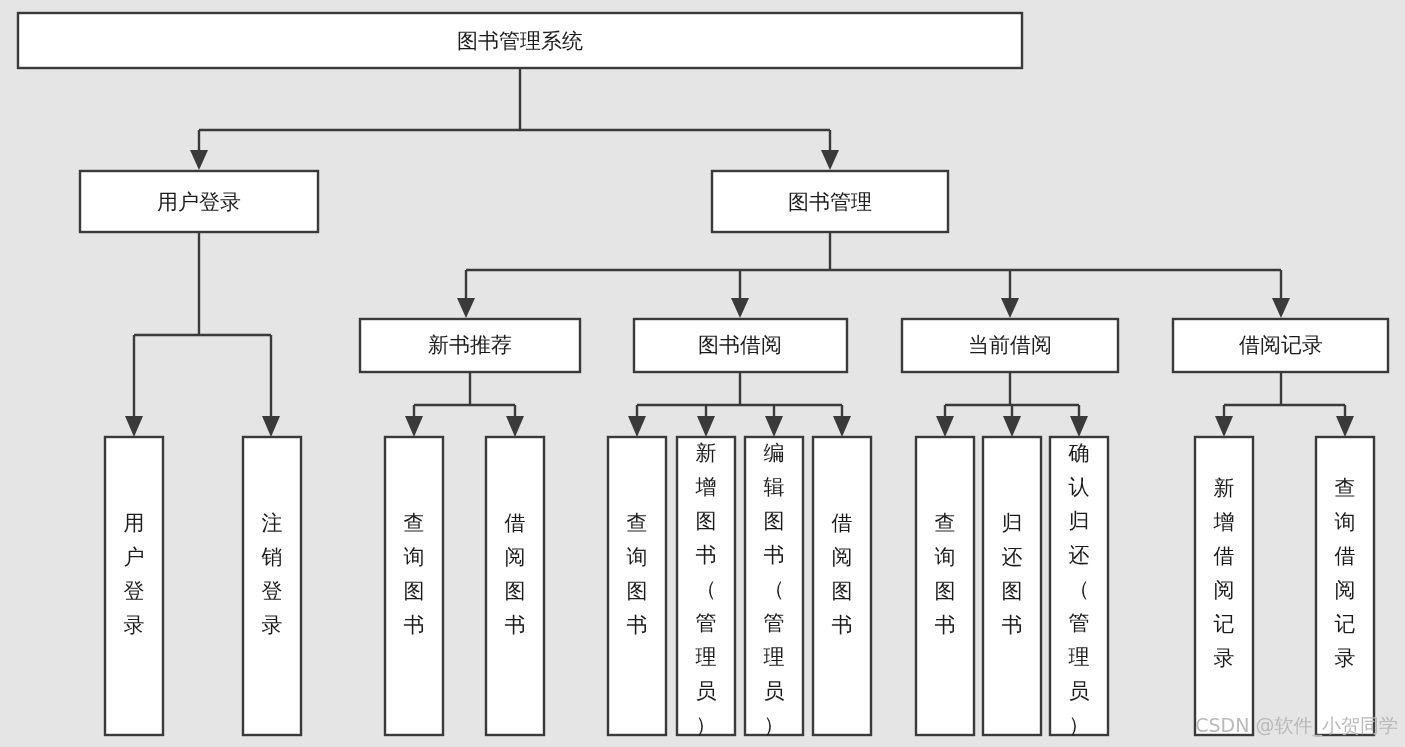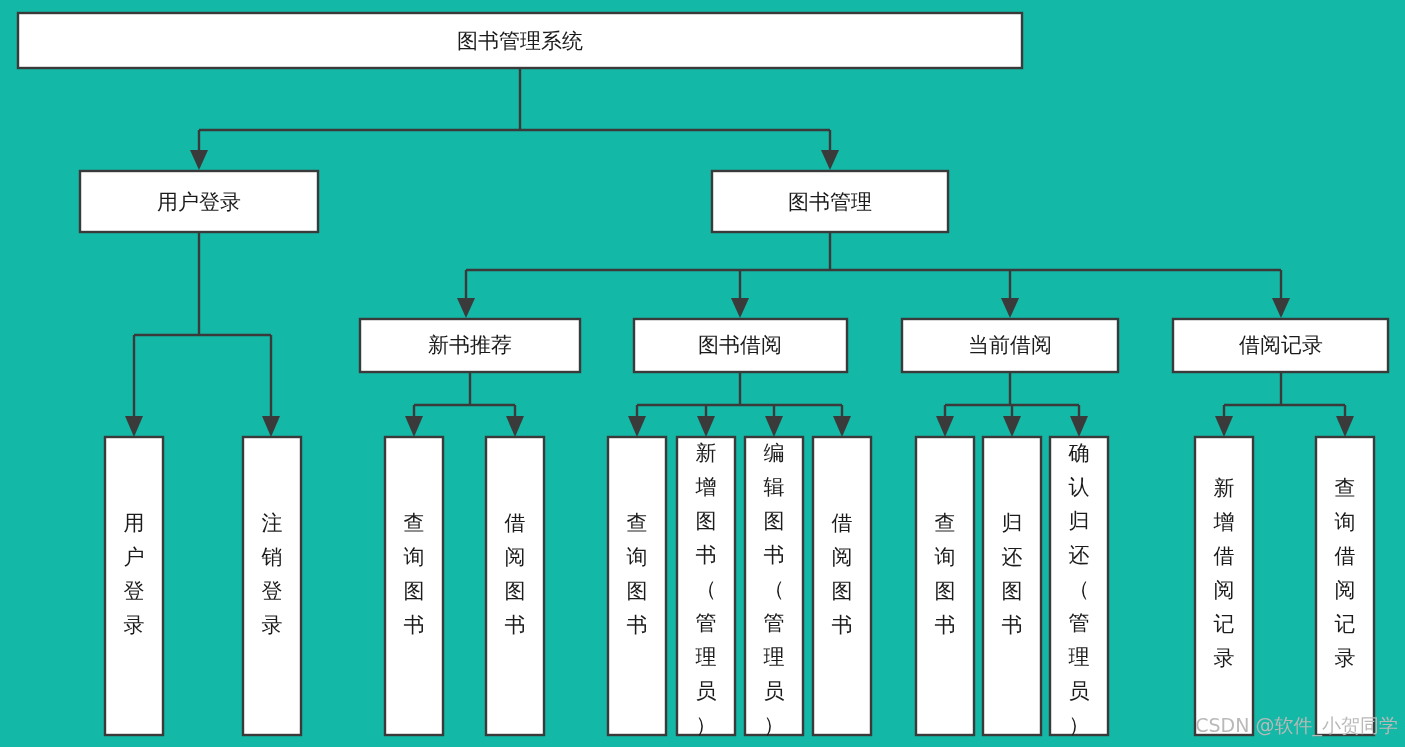--- a/index.html
+++ b/index.html
@@ -8,21 +8,21 @@
     padding: 0;
     background: #ffffff;
   }
   body {
     font-family: "DejaVu Sans", "Liberation Sans", sans-serif;
   }
   #diagram-root {
     position: relative;
     width: 1405px;
     height: 747px;
-    background: #14b8a6;
+    background: #e5e5e5;
     overflow: hidden;
   }
   svg#tree-canvas {
     position: absolute;
     left: 0;
     top: 0;
     width: 1405px;
     height: 747px;
   }
   .node-box {

